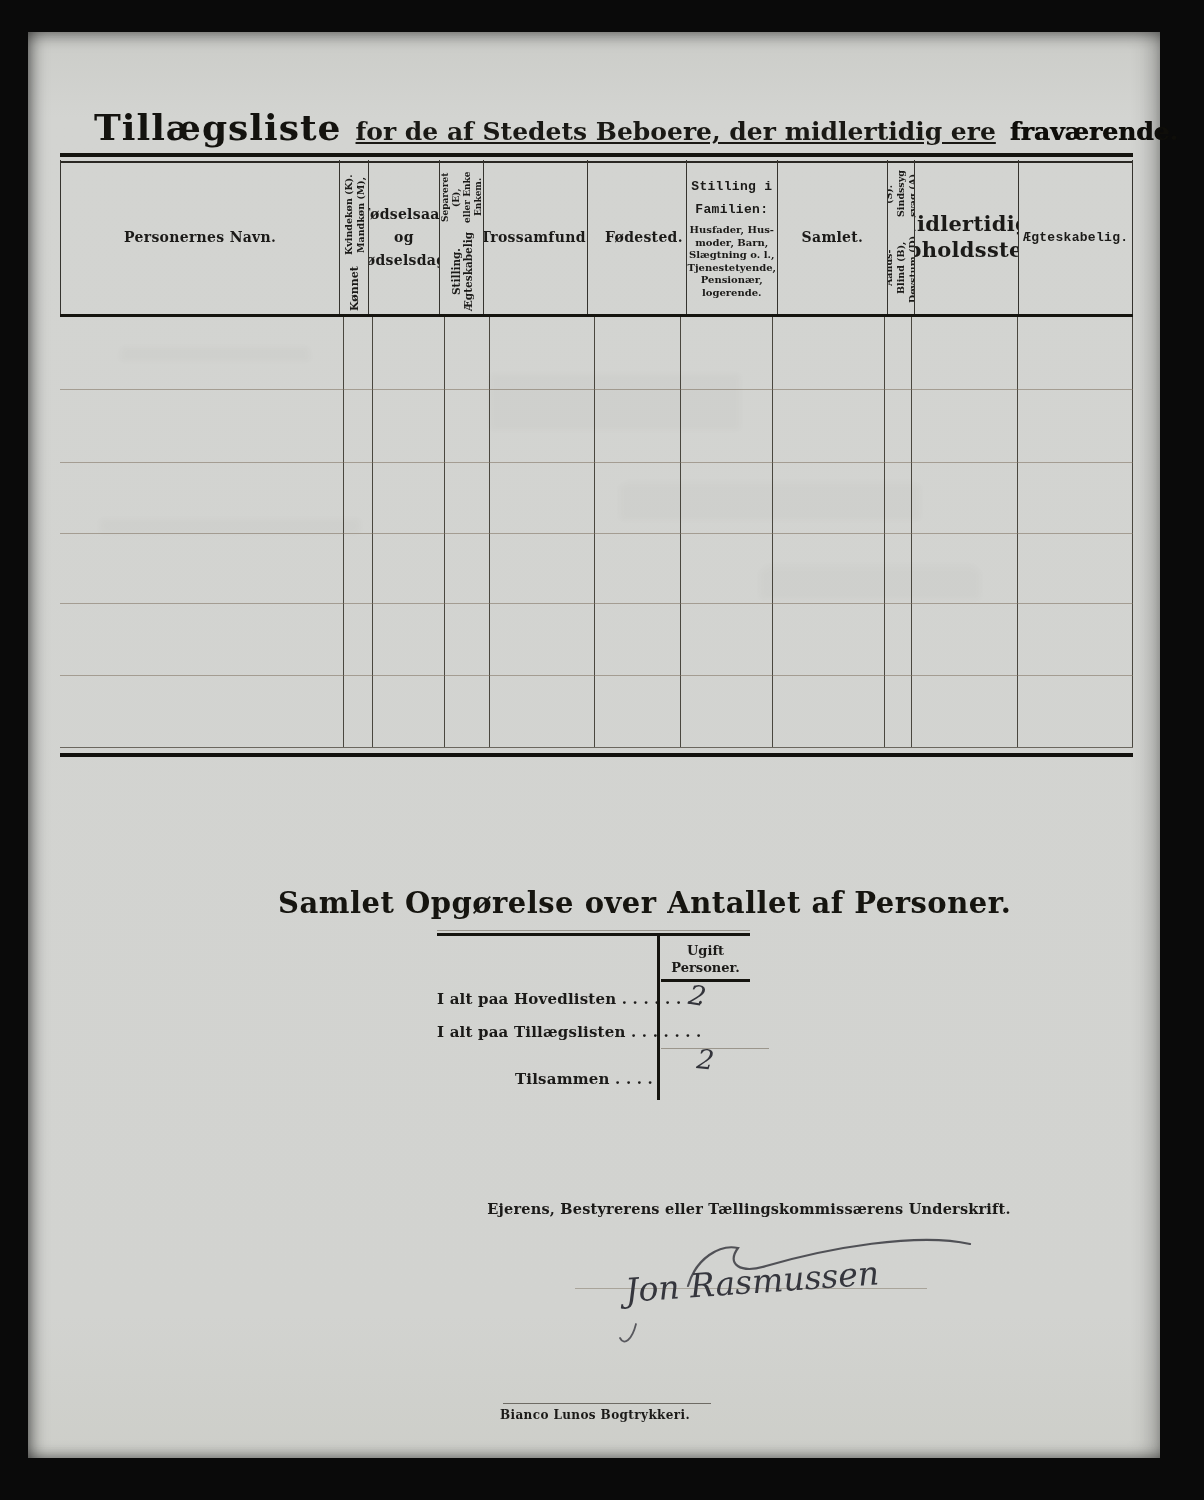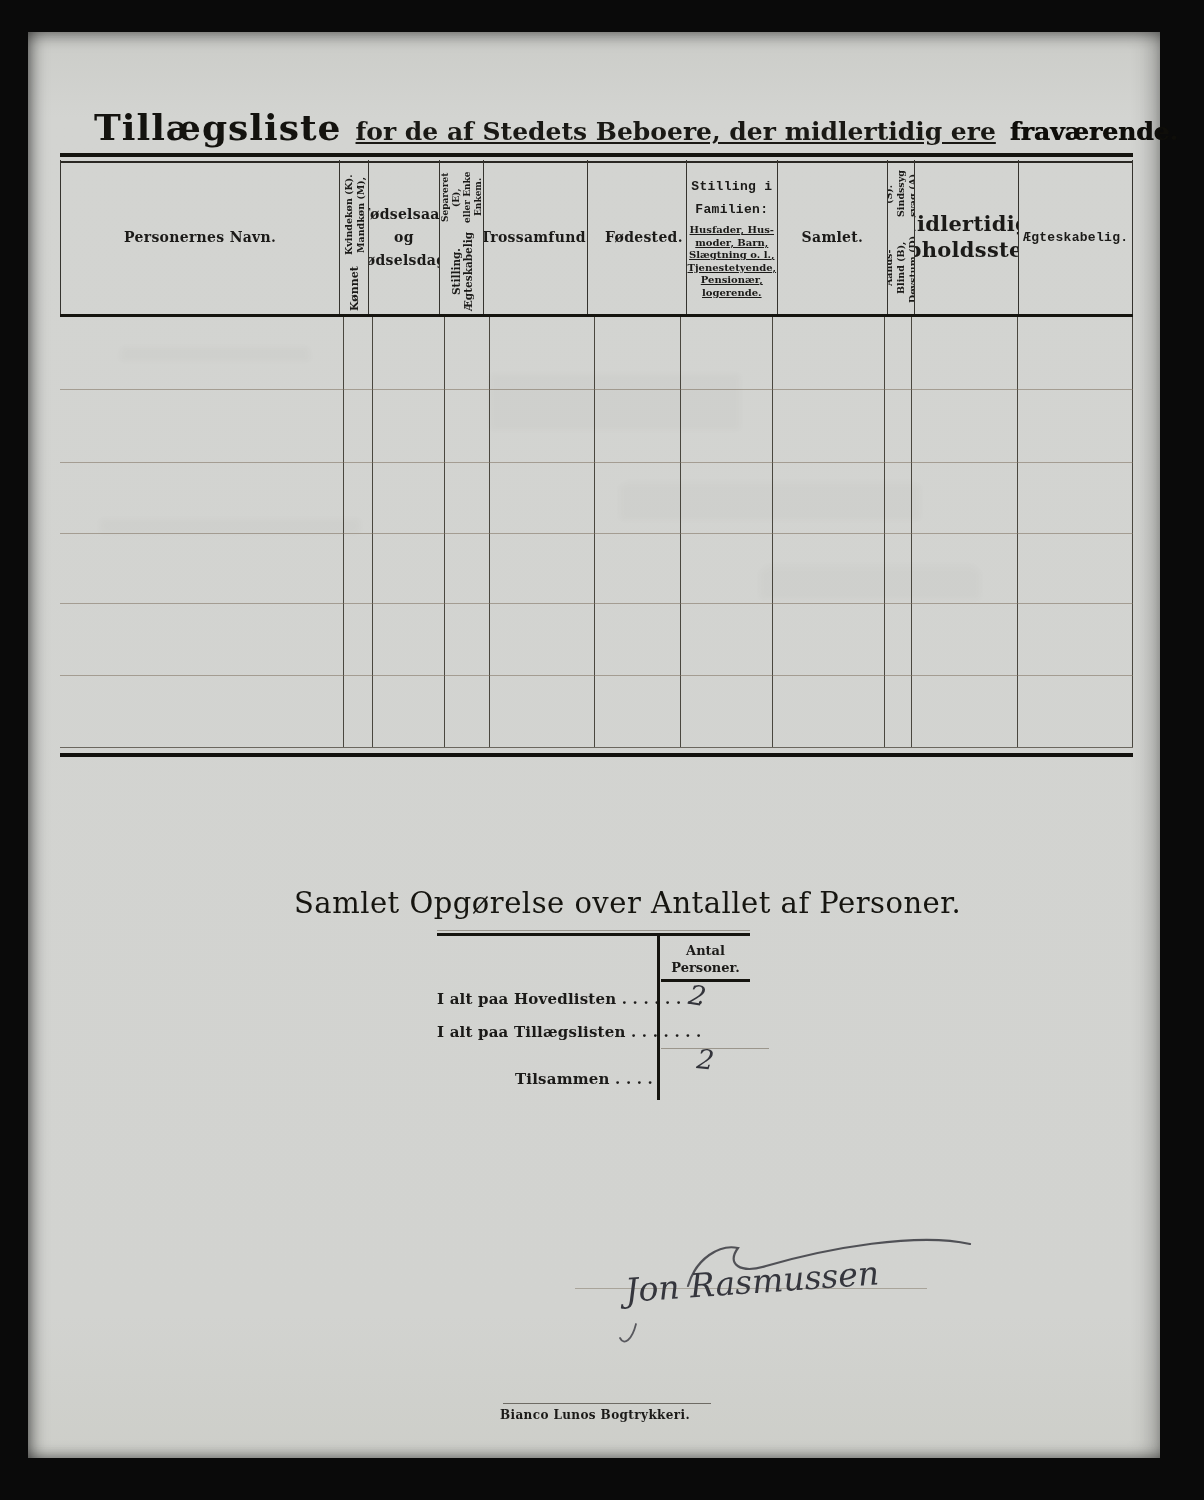--- a/index.html
+++ b/index.html
@@ -33,21 +33,21 @@
     display:flex;flex-direction:column;align-items:center;justify-content:center;
     text-align:center;overflow:hidden;
   }
   .thead .cell:first-child{border-left:1px solid #35332e;}
   .c0{width:284px;}.c1{width:29px;}.c2{width:72px;}.c3{width:45px;}
   .c4{width:105px;}.c5{width:86px;margin-left:14px;}.c6{width:92px;}.c7{width:112px;}
   .c8{width:27px;}.c9{width:106px;}.c10{width:115px;}
   .hlabel{font-weight:bold;font-size:14px;line-height:23px;white-space:pre-line;letter-spacing:.3px;}
   .hlabel.small{font-size:13px;font-family:Liberation Mono, monospace;}
   .hlabel.wide{font-size:21px;line-height:26px;}
-  .subhead{font-weight:bold;font-size:10px;line-height:12.5px;white-space:pre-line;margin-top:3px;text-decoration:underline;}
+  .subhead{font-weight:bold;font-size:10px;line-height:12.5px;white-space:pre-line;margin-top:3px;}
   .vtext{
     height:148px;writing-mode:vertical-lr;transform:rotate(180deg);
     display:flex;align-items:center;justify-content:center;
   }
   .vhead{display:block;font-weight:bold;font-size:11px;line-height:14px;white-space:pre-line;text-align:center;}
   .vsub{display:block;font-weight:bold;font-size:9.5px;line-height:11.5px;white-space:pre-line;text-align:center;}
   .c3 .vhead{font-size:10.5px;line-height:12px;}
   .c3 .vsub{font-size:9px;line-height:11px;}
   .c8 .vhead,.c8 .vsub{font-size:9.5px;line-height:12px;}
 
@@ -66,22 +66,22 @@
       transparent 852px 957px,#4a473f 957px 958px,
       transparent 958px 1072px,#4a473f 1072px 1073px);
   }
   .row-line{position:absolute;left:0;width:1073px;height:1px;background:rgba(125,112,95,.55);}
   .table-bottom-rule{height:5px;border-top:1px solid #6b675f;border-bottom:4px solid #12110d;}
 
   .smudge{position:absolute;border-radius:8px;filter:blur(3px);opacity:.06;background:
     repeating-linear-gradient(0deg,transparent 0 4px,#3a3831 4px 7px);}
 
   
-  .summary-heading{position:absolute;left:266px;top:854px;width:600px;text-align:right;
-    font-size:29px;font-weight:normal;letter-spacing:.5px;color:#161510;white-space:nowrap;}
+  .summary-heading{position:absolute;left:250px;top:854px;width:600px;text-align:right;
+    font-size:29px;font-weight:bold;letter-spacing:.5px;color:#161510;white-space:nowrap;}
   .summary-table{position:absolute;left:409px;top:898px;width:334px;height:175px;}
   .sum-toprule{position:absolute;left:0;top:0;width:313px;height:2px;
     border-top:1px solid #98948c;border-bottom:3px solid #15140f;}
   .sum-bar{position:absolute;left:220px;top:5px;width:3px;height:165px;background:#15140f;}
   .sum-colheader{position:absolute;left:224px;top:12px;width:89px;text-align:center;
     font-size:13px;font-weight:bold;line-height:17px;white-space:pre-line;}
   .sum-headrule{position:absolute;left:224px;top:49px;width:89px;border-top:3px solid #15140f;}
   .sum-label{position:absolute;left:0;width:216px;text-align:right;
     font-size:15px;font-weight:bold;white-space:nowrap;letter-spacing:.2px;}
   .sum-label.l1{top:60px;}
@@ -190,31 +190,32 @@
     </div>
 
     <div class="table-bottom-rule"></div>
   </div>
 
   <div class="summary-heading">Samlet Opgørelse over Antallet af Personer.</div>
 
   <div class="summary-table">
     <div class="sum-toprule"></div>
     <div class="sum-bar"></div>
-    <div class="sum-colheader">Antal
+    <div class="sum-colheader">Ugift
 Personer.</div>
     <div class="sum-headrule"></div>
     <div class="sum-label l1">I alt paa Hovedlisten . . . . . . . .</div>
     <div class="sum-label l2">I alt paa Tillægslisten  . . . . . . .</div>
     <div class="sum-thinline"></div>
     <div class="sum-label l3">Tilsammen . . . .</div>
     <div class="sum-value v1 handwritten">2</div>
     <div class="sum-value v2 handwritten">2</div>
   </div>
 
+  <div class="sig-label">Ejerens, Bestyrerens eller Tællingskommissærens Underskrift.</div>
   <div class="sig-underline"></div>
   <svg class="sig-svg" viewBox="0 0 420 125">
     <path d="M 100,62 C 108,34 132,20 150,24 C 138,40 152,50 178,42 C 240,24 330,8 382,20" fill="none" stroke="#393a41" stroke-width="2.2" stroke-linecap="round" opacity="0.85"></path>
     <path d="M 48,100 C 44,116 36,122 32,114" fill="none" stroke="#393a41" stroke-width="1.8" stroke-linecap="round" opacity="0.8"></path>
     <text x="38" y="78" font-size="33" font-style="italic" font-family="DejaVu Serif, Liberation Serif, serif" fill="#35363d" transform="rotate(-4 38 78)">Jon Rasmussen</text>
   </svg>
 
   <div class="imprint-line"></div>
   <div class="imprint">Bianco Lunos Bogtrykkeri.</div>
 

